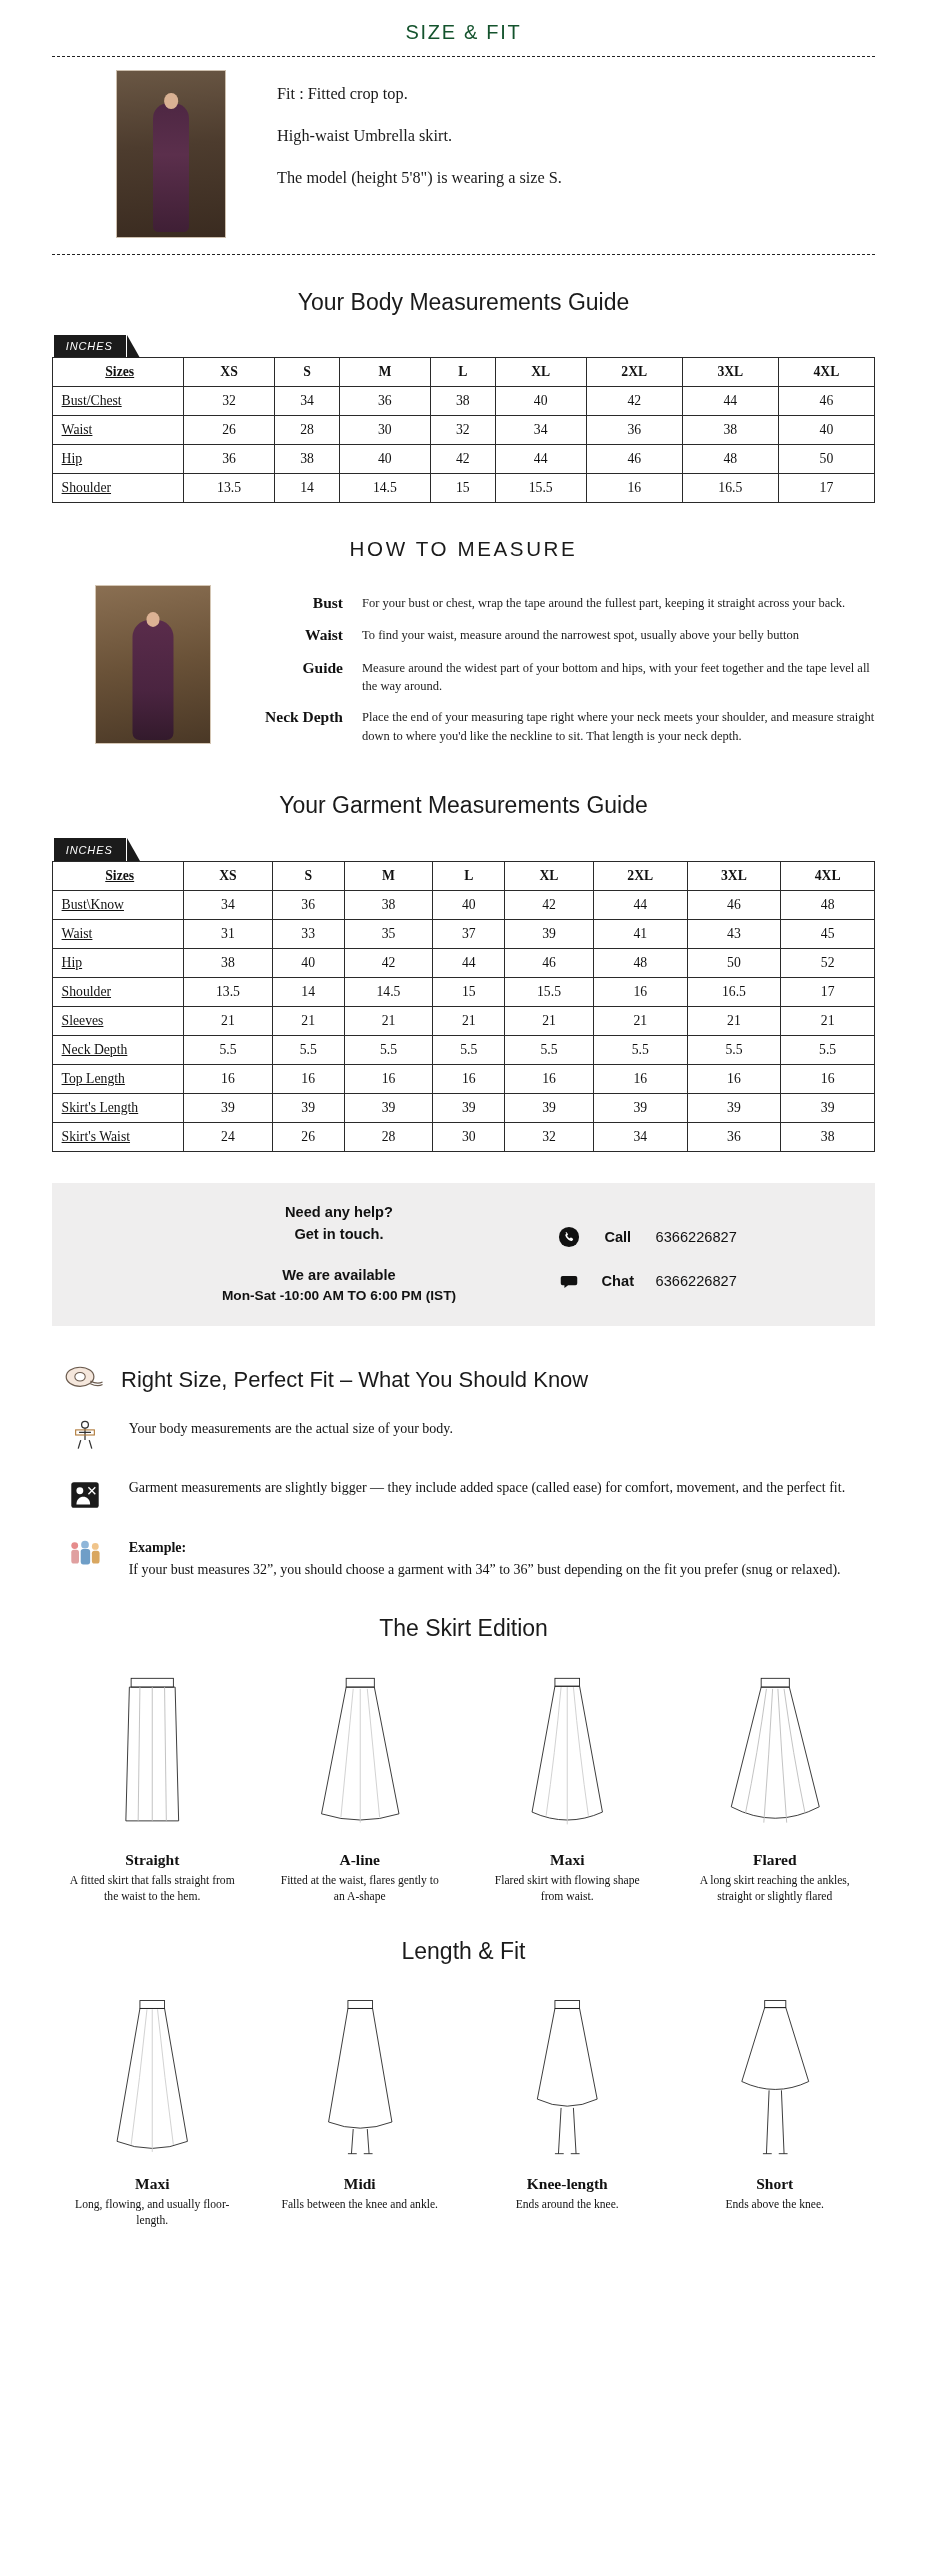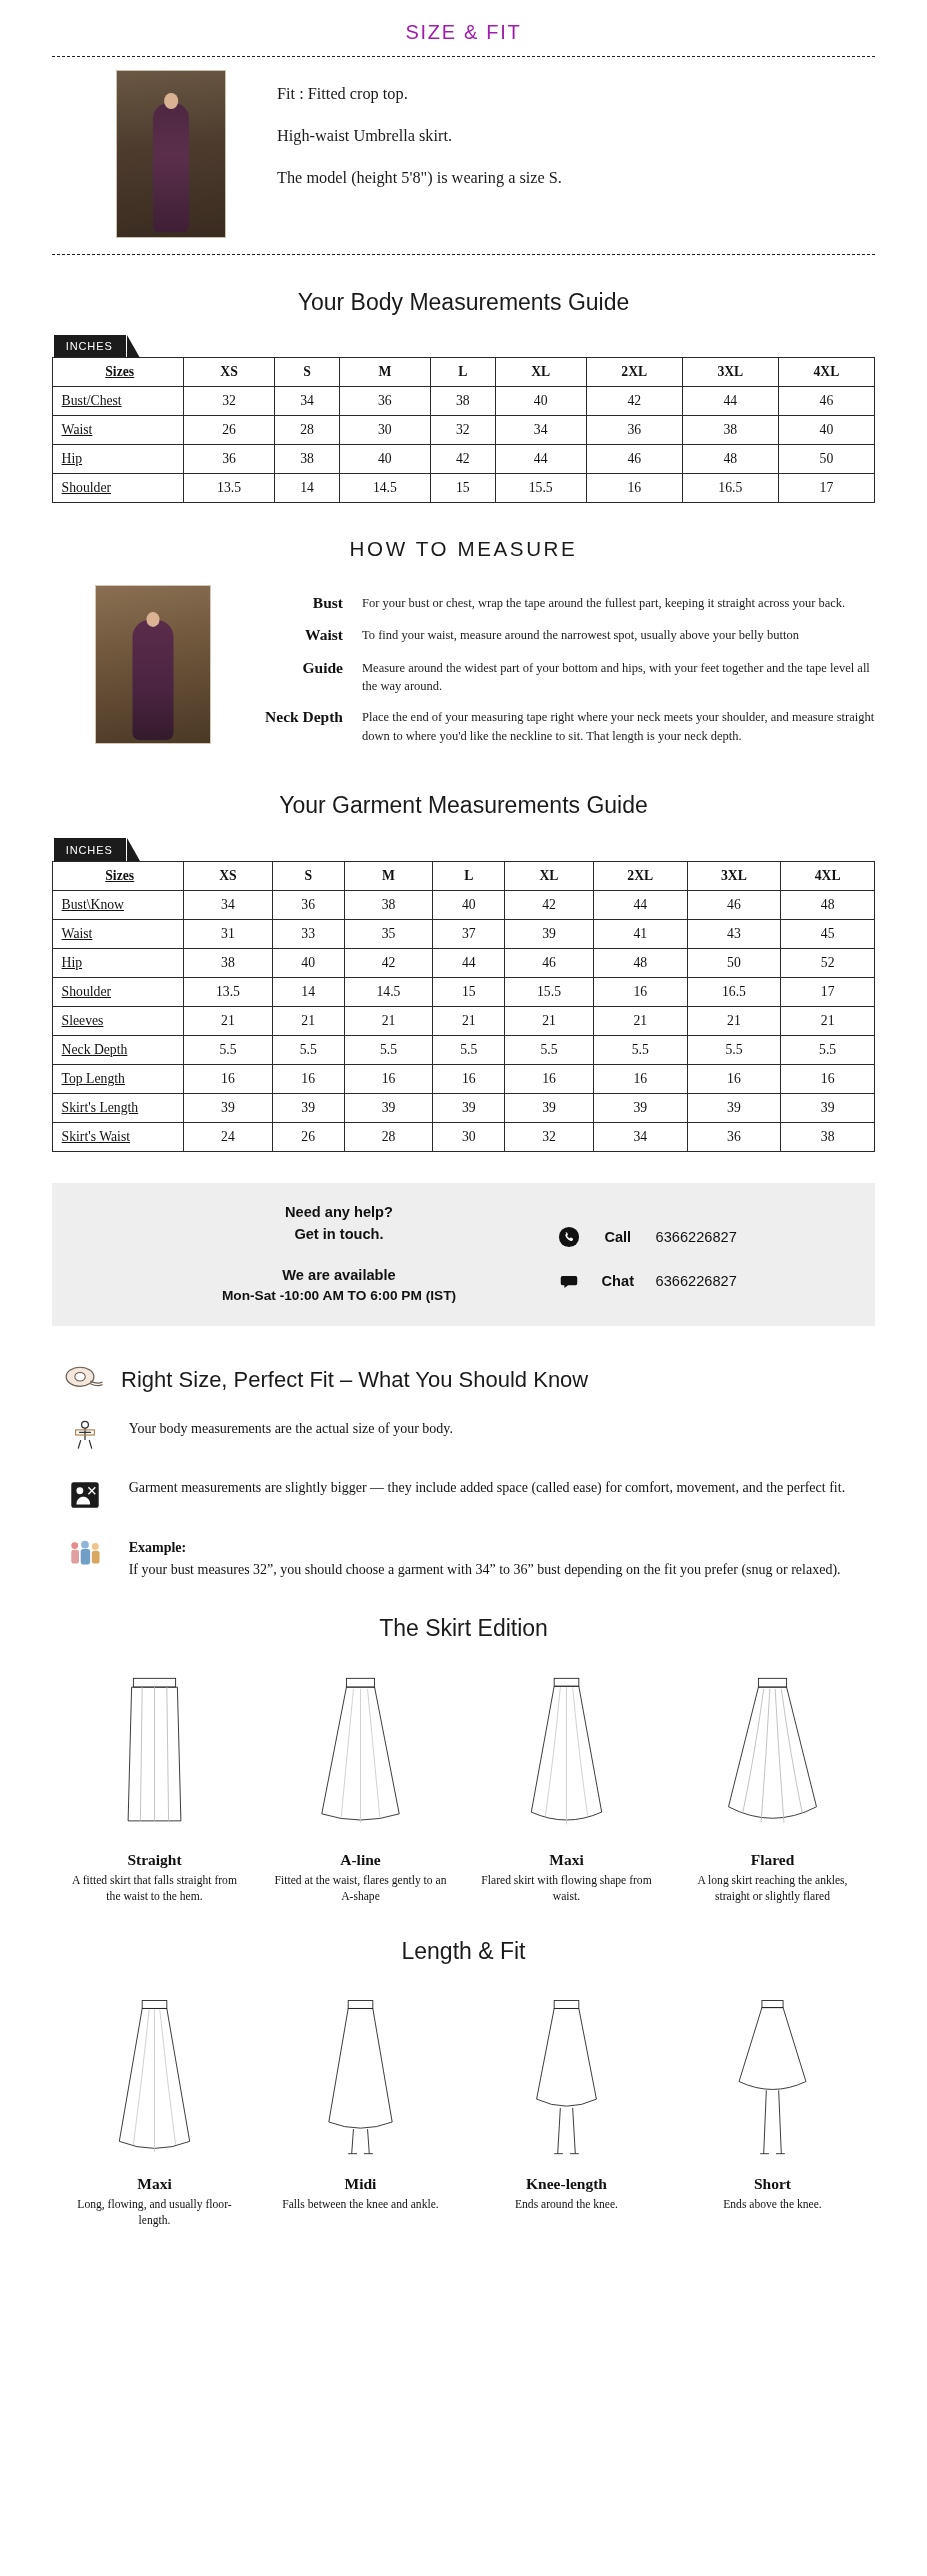--- a/index.html
+++ b/index.html
@@ -12,21 +12,21 @@
   }
   .page { width: 927px; padding: 0 52px 34px 52px; }
 
   
   .sf-title {
     text-align: center;
     font-family: "Liberation Sans", sans-serif;
     font-size: 20px;
     letter-spacing: 1.7px;
     padding: 20.6px 0 12px 0;
-    color: #a21caf;
+    color: #14532d;
   }
   .dash-rule {
     border: 0;
     border-top: 1.7px dashed #222;
     margin: 0 0 0 0;
   }
   .sf-body {
     display: flex;
     align-items: flex-start;
     padding: 13.7px 0 15.5px 0;
@@ -82,20 +82,21 @@
   .unit-tag {
     display: inline-block;
     background: #1b1b1b;
     color: #fff;
     font-family: "Liberation Sans", sans-serif;
     font-size: 11px;
     letter-spacing: 0.9px;
     padding: 5.2px 13.7px 5.2px 12px;
     position: relative;
     left: 1.7px;
+    font-style: italic;
   }
   .unit-tag::after {
     content: "";
     position: absolute;
     right: -13.7px; top: 0;
     border-left: 13.7px solid #1b1b1b;
     border-top: 23px solid transparent;
   }
   table.size-table {
     width: 100%;
@@ -169,21 +170,21 @@
   .rs-head .title {
     font-family: "Liberation Sans", sans-serif;
     font-size: 22px; color: #1a1a1a;
   }
   .rs-row { display: flex; align-items: flex-start; gap: 24px; margin: 0 0 20.6px 13.7px; }
   .rs-ico { width: 39px; flex: 0 0 39px; text-align: center; }
   .rs-txt { font-size: 14px; line-height: 1.55; max-width: 756px; text-align: justify; }
   .rs-txt b { font-weight: 700; }
 
   
-  .skirt-grid { display: flex; gap: 1px; padding: 5.2px 0 0 0; }
+  .skirt-grid { display: flex; gap: 7px; padding: 5.2px 0 0 0; }
   .skirt-cell { flex: 1 1 0; text-align: center; }
   .skirt-svg { width: 100%; height: 176px; }
   .skirt-name {
     font-family: "Liberation Serif", serif;
     font-weight: 700; font-size: 15.5px; margin-top: 5.2px;
   }
   .skirt-desc { font-size: 11.6px; line-height: 1.35; margin-top: 4.3px; padding: 0 15.5px; }
 </style>
 </head>
 <body>

